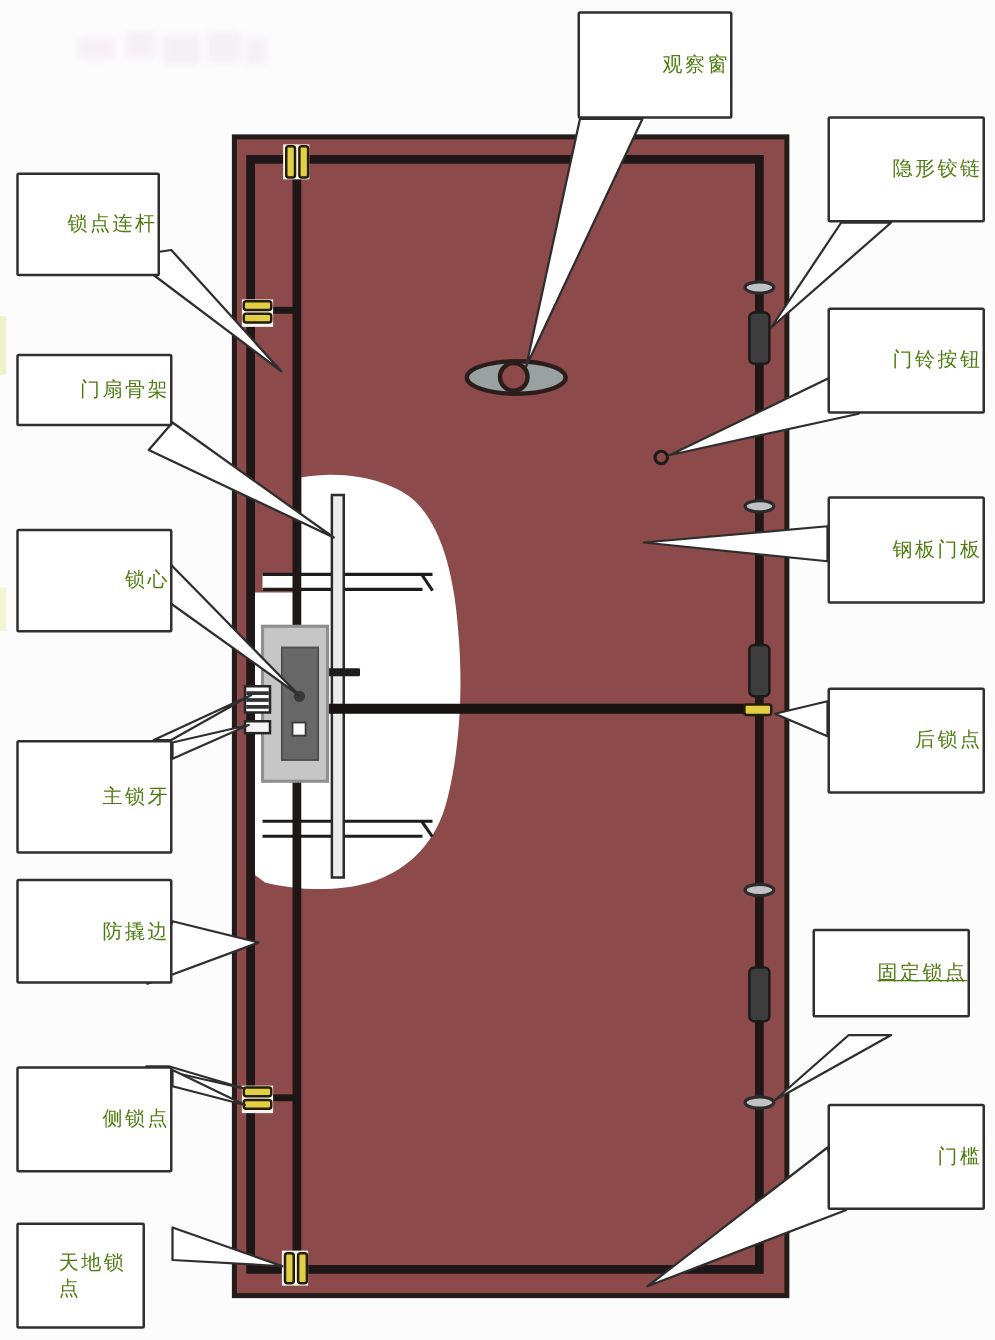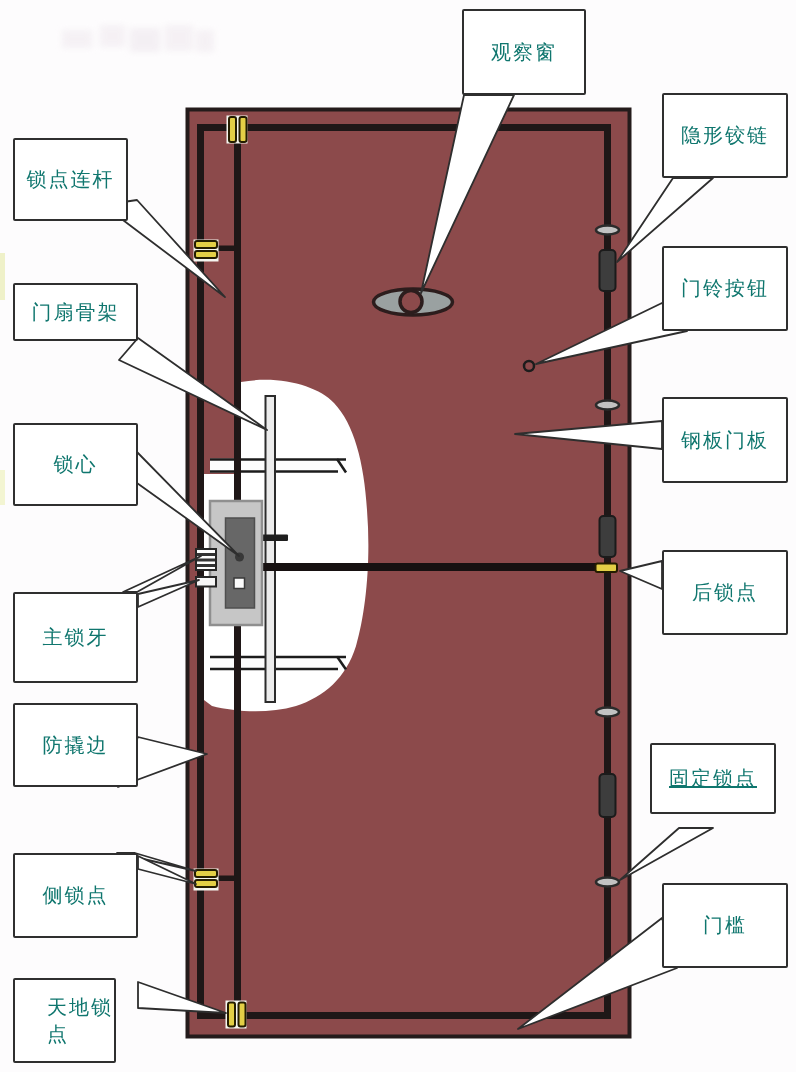--- a/index.html
+++ b/index.html
@@ -7,22 +7,22 @@
     position:relative;width:796px;height:1072px;overflow:hidden;
     background:#fdfcfd;
     font-family:"Liberation Sans","DejaVu Sans",sans-serif;
   }
   .art{position:absolute;left:0;top:0;width:796px;height:1072px;}
   .label-box{
     position:absolute;
     background:#ffffff;
     border:2px solid #2f2f2f;
     border-radius:2px;
-    display:flex;align-items:center;justify-content:center;
-    font-size:20px;color:#0f766e;letter-spacing:2px;
+    display:flex;align-items:center;justify-content:flex-end;
+    font-size:16px;color:#4d7c0f;letter-spacing:2px;
     box-sizing:border-box;
     z-index:5;
   }
   
   .b-l1{left:13px;top:138px;width:115px;height:83px;}
   .b-l2{left:13px;top:283px;width:125px;height:58px;}
   .b-l3{left:13px;top:385px;width:125px;height:83px;margin-top:38px;}
   .b-l4{left:13px;top:592px;width:125px;height:91px;}
   .b-l5{left:13px;top:703px;width:125px;height:84px;}
   .b-l6{left:13px;top:853px;width:125px;height:85px;}

